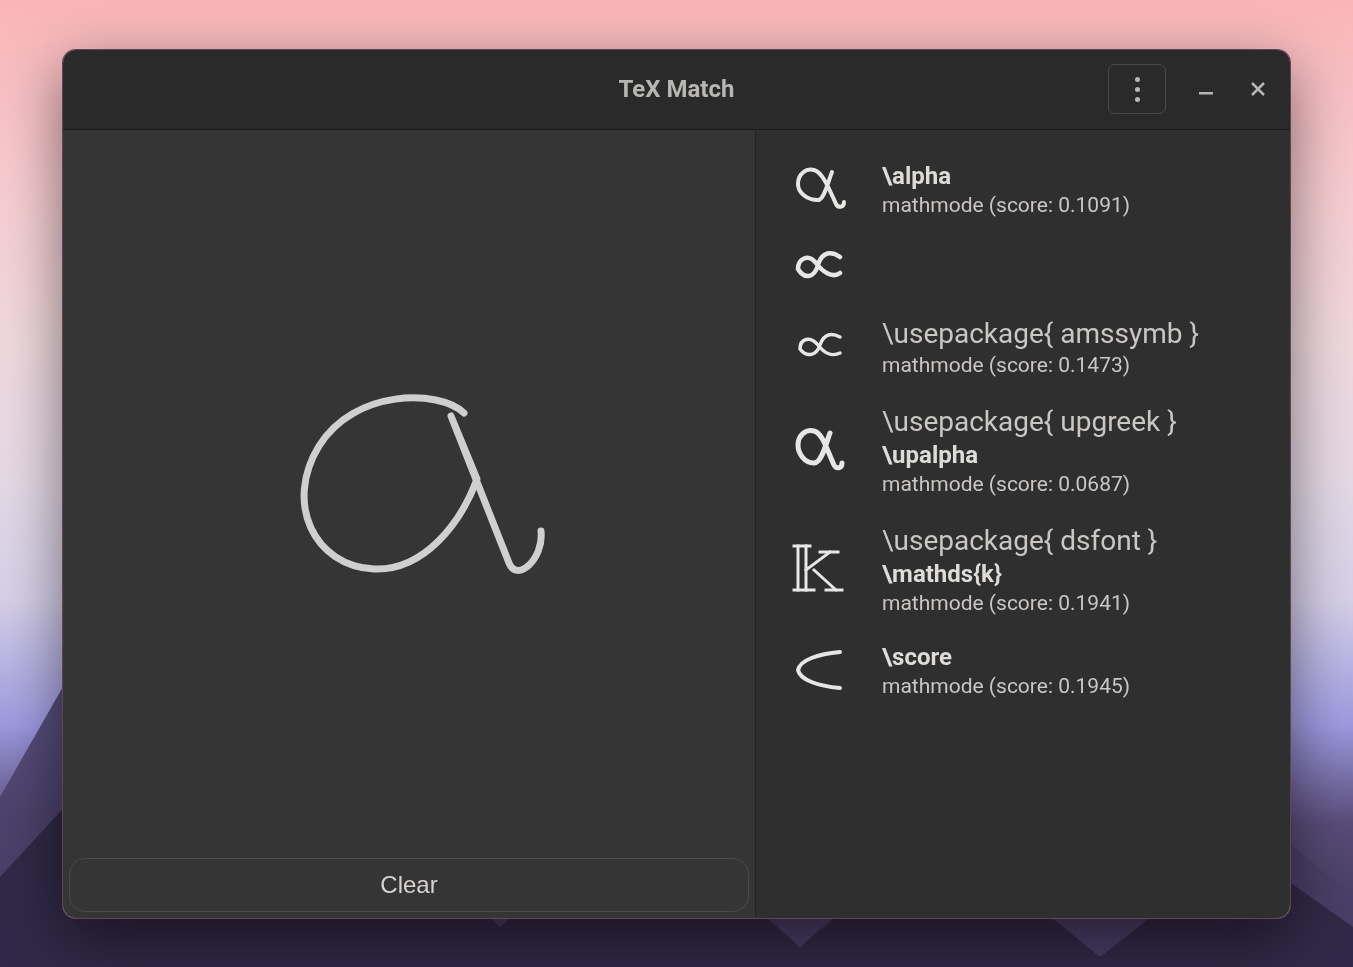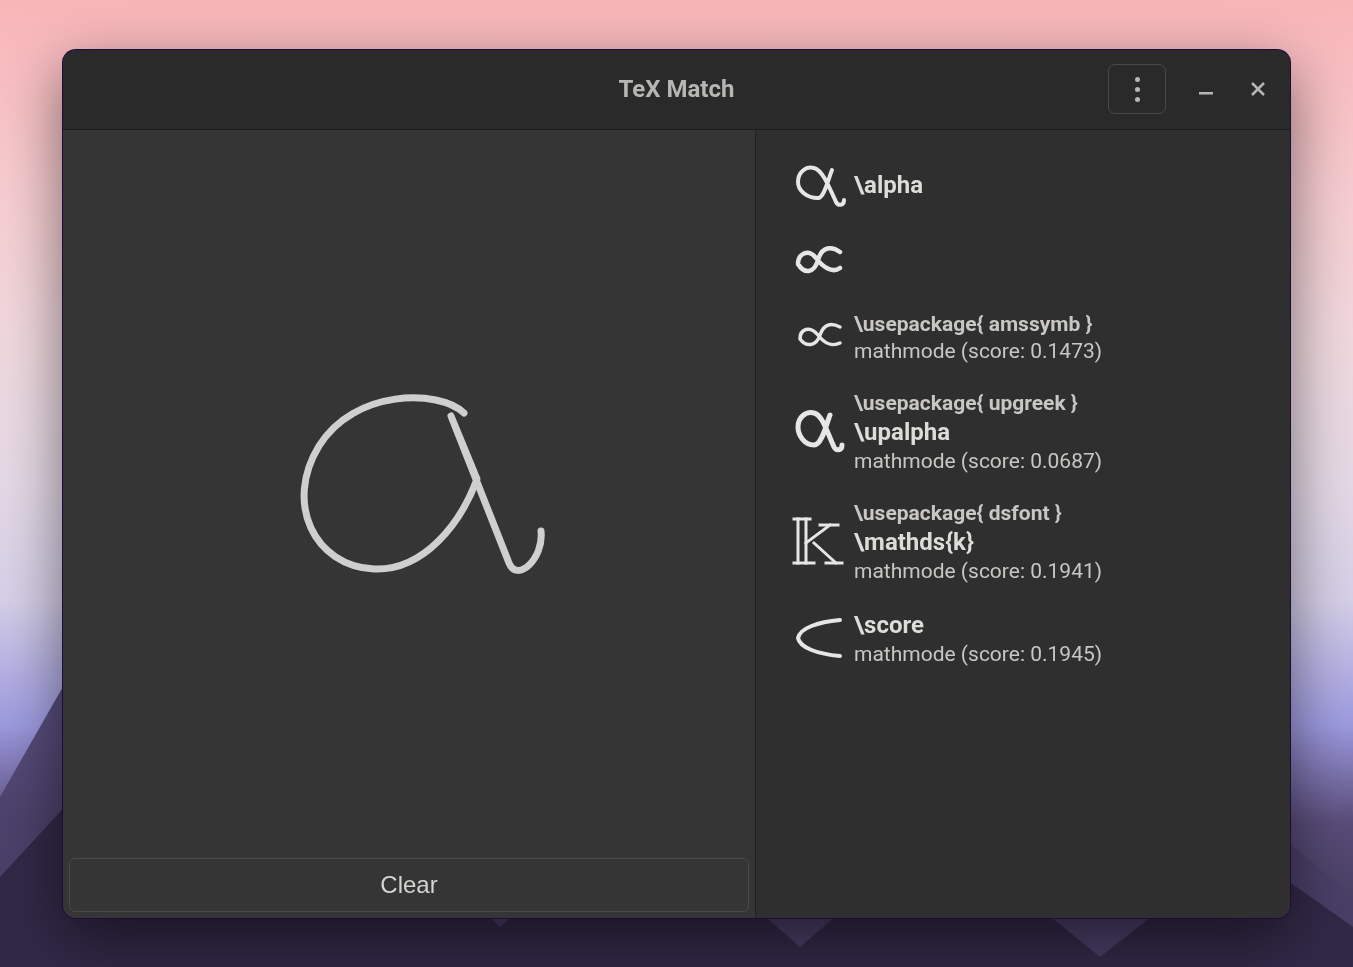--- a/index.html
+++ b/index.html
@@ -15,21 +15,21 @@
     bottom: 0; left: 0; right: 0;
     height: 600px;
     pointer-events: none;
     z-index: 0;
   }
   .window {
     position: relative;
     z-index: 1;
     width: 1229px;
     height: 870px;
-    background: #4c1d95;
+    background: #f9a8d4;
     border-radius: 14px;
     box-shadow: 0 20px 60px rgba(0,0,0,0.5);
     display: flex;
     flex-direction: column;
     overflow: hidden;
     border: 1px solid rgba(0,0,0,0.6);
   }
   .titlebar {
     height: 80px;
     background: #2a2a2a;
@@ -82,46 +82,47 @@
     display: flex;
     align-items: center;
     justify-content: center;
   }
   .drawing { color: #cfcfcf; }
   .clear-btn {
     margin: 6px;
     height: 54px;
     border: 1px solid #4a4a4a;
     background: transparent;
-    border-radius: 6px;
+    border-radius: 16px;
     color: #d6d4d1;
     font-size: 24px;
     cursor: pointer;
   }
   .right-panel {
     flex: 1;
     background: #2f2f2f;
     overflow-y: auto;
     padding-top: 18px;
   }
   .result {
     display: flex;
     align-items: center;
+    gap: 28px;
     padding: 14px 24px 14px 26px;
     cursor: pointer;
   }
   .glyph-box {
     width: 72px;
     display: flex;
     align-items: center;
     justify-content: center;
     color: #e8e6e4;
   }
   .result-info { flex: 1; color: #c9c7c4; }
-  .result-info .pkg { font-size: 21px; color: #c9c7c4; margin-bottom: 3px; font-weight: bold; }
+  .result-info .pkg { font-size: 28px; color: #c9c7c4; margin-bottom: 3px; }
   .result-info .cmd { font-size: 24px; font-weight: 700; color: #dedcd9; margin-bottom: 3px; }
   .result-info .mode { font-size: 21px; color: #c9c7c4; }
 </style>
 </head>
 <body>
 
 <svg class="mountains" viewBox="0 0 1353 600" preserveAspectRatio="xMidYMax slice">
   <path d="M0,430 L80,290 L200,440 L260,330 L380,490 L480,350 L600,500 L720,360 L860,520 L960,380 L1100,540 L1200,400 L1353,530 L1353,600 L0,600 Z" fill="#4a3f68" opacity="0.85"></path>
   <path d="M0,510 L120,380 L260,520 L360,420 L500,560 L640,440 L800,580 L940,460 L1100,590 L1240,480 L1353,560 L1353,600 L0,600 Z" fill="#2f2744" opacity="0.9"></path>
 </svg>
@@ -171,20 +172,21 @@
     <div class="right-panel">
 
       <div class="result">
         <div class="glyph-box">
           <svg width="60" height="50" viewBox="0 0 60 50">
             <path d="M 44 8 C 40 18, 36 36, 30 36 C 18 36, 10 28, 10 20 C 10 10, 18 4, 26 6 C 34 8, 40 22, 48 40 C 50 44, 56 44, 56 38" fill="none" stroke="#e8e6e4" stroke-width="4" stroke-linecap="round"></path>
           </svg>
         </div>
         <div class="result-info">
           <div class="cmd">\alpha</div>
+          <div class="mode">mathmode (score: 0.1091)</div>
         </div>
       </div>
 
       <div class="result">
         <div class="glyph-box">
           <svg width="60" height="44" viewBox="0 0 60 44">
             <path d="M 52 12 C 44 6, 34 6, 30 20 C 26 34, 16 34, 10 24 C 10 14, 20 8, 28 18 C 34 26, 44 34, 52 28" fill="none" stroke="#e8e6e4" stroke-width="4.5" stroke-linecap="round"></path>
           </svg>
         </div>
       </div>

